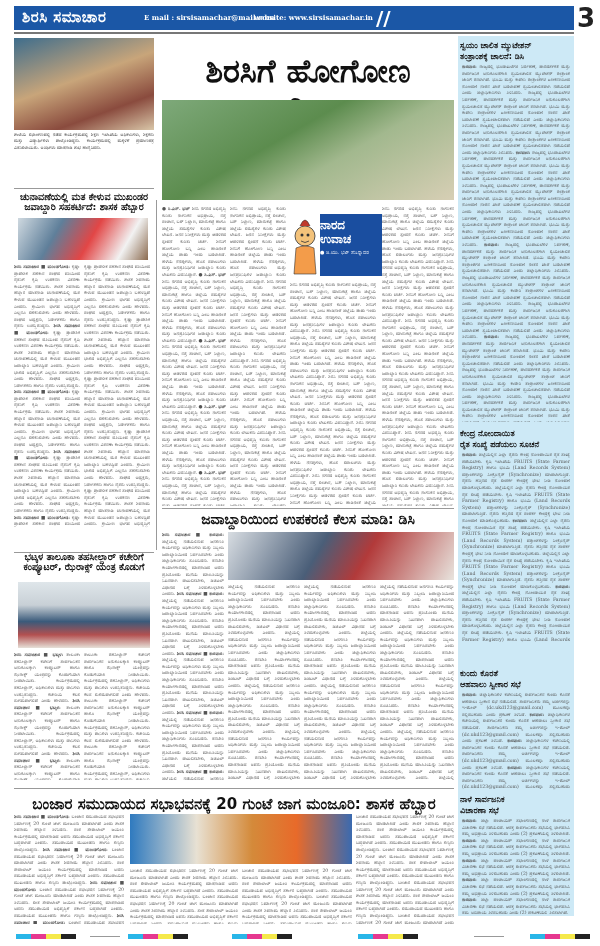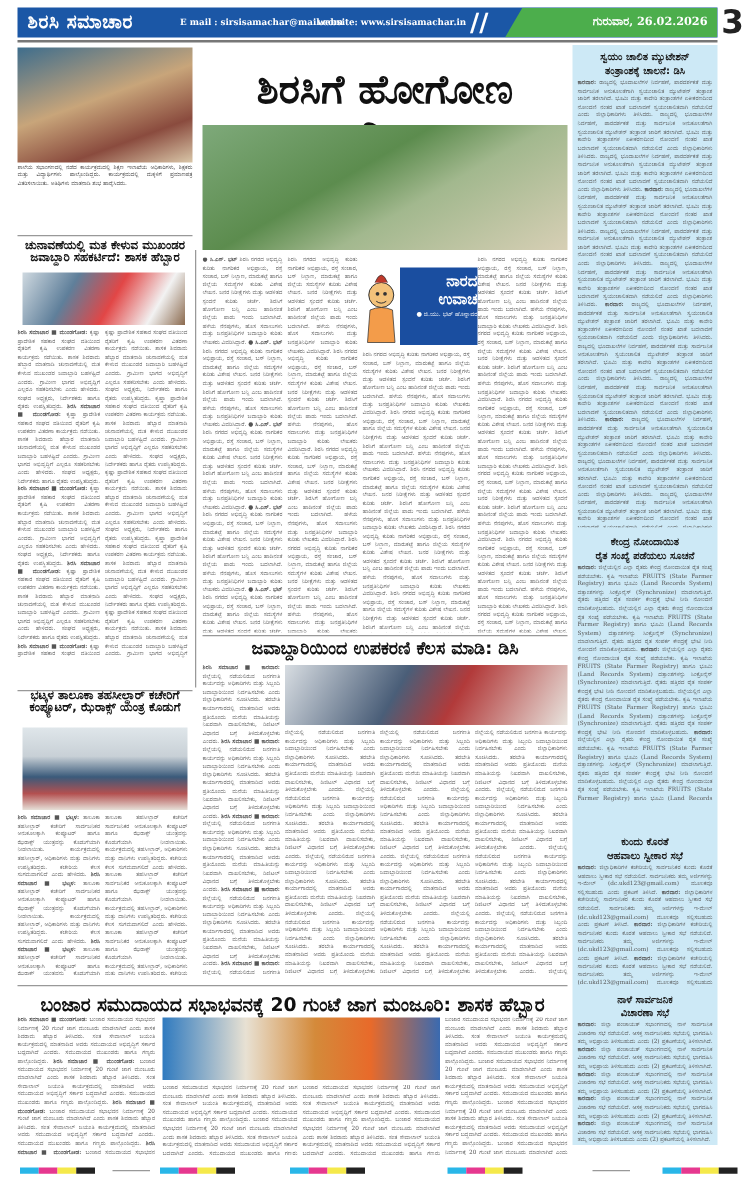--- a/index.html
+++ b/index.html
@@ -17,42 +17,41 @@
 .img.a{background:linear-gradient(160deg,#3e6d8c,#c8a57a 45%,#8a4b3e 75%,#d9c6a8)}
 .img.b{background:linear-gradient(120deg,#cfd9e0,#5f7f9a 30%,#e24646 55%,#f2f2f2 80%,#8b6a4e)}
 .img.c{background:linear-gradient(180deg,#dfe6ea,#c8d0d6 35%,#3a5a7a 60%,#b35050 80%,#e6e0d8)}
 .img.d{background:linear-gradient(90deg,#2f7abf,#e8e1d3 30%,#d48a3a 55%,#e86a2a 75%,#3a6ab0)}
 .img.e{background:linear-gradient(150deg,#7ea97a,#5c8c4e 40%,#a2b88e 60%,#d7cfb5)}
 .img.f{background:linear-gradient(120deg,#d8dde2,#4a5e78 40%,#b23a3a 60%,#e8e4de)}
 .headline{position:absolute;font-family:"DejaVu Sans",sans-serif;font-weight:bold;color:#111;text-align:center;line-height:1.1}
 .text{position:absolute;font-size:4.6px;line-height:6.6px;color:#555;text-align:justify;overflow:hidden}
 .caption{position:absolute;font-size:4.6px;line-height:6.4px;color:#333;text-align:justify;overflow:hidden}
 .sidebox{position:absolute;left:458px;top:36px;width:116px;height:880px;background:#cde9f6}
-.sb-head{position:absolute;font:bold 8px "DejaVu Sans",sans-serif;color:#1a1a1a;text-align:center;line-height:11px}
+.sb-head{position:absolute;font:bold 8px "DejaVu Sans",sans-serif;color:#1a1a1a;text-align:left;line-height:11px}
 .vline{position:absolute;width:1px;background:#999}
 .hline{position:absolute;height:1px;background:#999}
-.narada{position:absolute;left:320px;top:214px;width:62px;height:62px;background:#1a4ea0;color:#fff;text-align:right}
+.narada{position:absolute;left:320px;top:214px;width:62px;height:62px;background:#1a4ea0;color:#fff;text-align:left}
 .narada .t1{font:bold 12px "DejaVu Sans",sans-serif;margin-top:4px;display:block}
 .narada .t2{font:bold 12px "DejaVu Sans",sans-serif;display:block}
 .narada .auth{font:5px "DejaVu Sans",sans-serif;display:block;margin-top:3px}
 .cartoon{position:absolute;left:290px;top:214px;width:30px;height:66px}
 .cmyk{position:absolute;top:934px;height:5px;width:60px;display:flex}
 .cmyk span{flex:1}
 .bar-c{background:#29b6e8}.bar-m{background:#e6388f}.bar-y{background:#f5e94a}.bar-k{background:#222}
 .pin{position:absolute;top:936px;height:1px;width:30px;background:#999}
 </style>
 </head>
 <body>
 
 <div class="mast">
   <span class="title">ಶಿರಸಿ ಸಮಾಚಾರ</span>
   <span class="email">E mail : sirsisamachar@mail.com</span>
   <span class="web">website: www.sirsisamachar.in</span>
   <span class="slash">//</span>
-  <span class="date">ಗುರುವಾರ, 26.02.2026</span>
 </div>
 <div class="pageno">3</div>
 <div class="rule"></div>
 
 <div class="img a" style="left:14px;top:38px;width:140px;height:92px"></div>
 <div class="caption" style="left:14px;top:132px;width:140px;height:54px">ಶಾಲೆಯ ಸಭಾಂಗಣದಲ್ಲಿ ನಡೆದ ಕಾರ್ಯಕ್ರಮದಲ್ಲಿ ಶಿಕ್ಷಣ ಇಲಾಖೆಯ ಅಧಿಕಾರಿಗಳು, ಶಿಕ್ಷಕರು ಮತ್ತು ವಿದ್ಯಾರ್ಥಿಗಳು ಪಾಲ್ಗೊಂಡಿದ್ದರು. ಕಾರ್ಯಕ್ರಮದಲ್ಲಿ ಮಕ್ಕಳಿಗೆ ಪ್ರಮಾಣಪತ್ರ ವಿತರಿಸಲಾಯಿತು. ಅತಿಥಿಗಳು ಮಾತನಾಡಿ ಶುಭ ಹಾರೈಸಿದರು.</div>
 
 <div class="headline" style="left:162px;top:54px;width:292px;font-size:32px">
   <div>ಶಿರಸಿಗೆ ಹೋಗೋಣ ಬನ್ನಿ...</div>
 </div>

